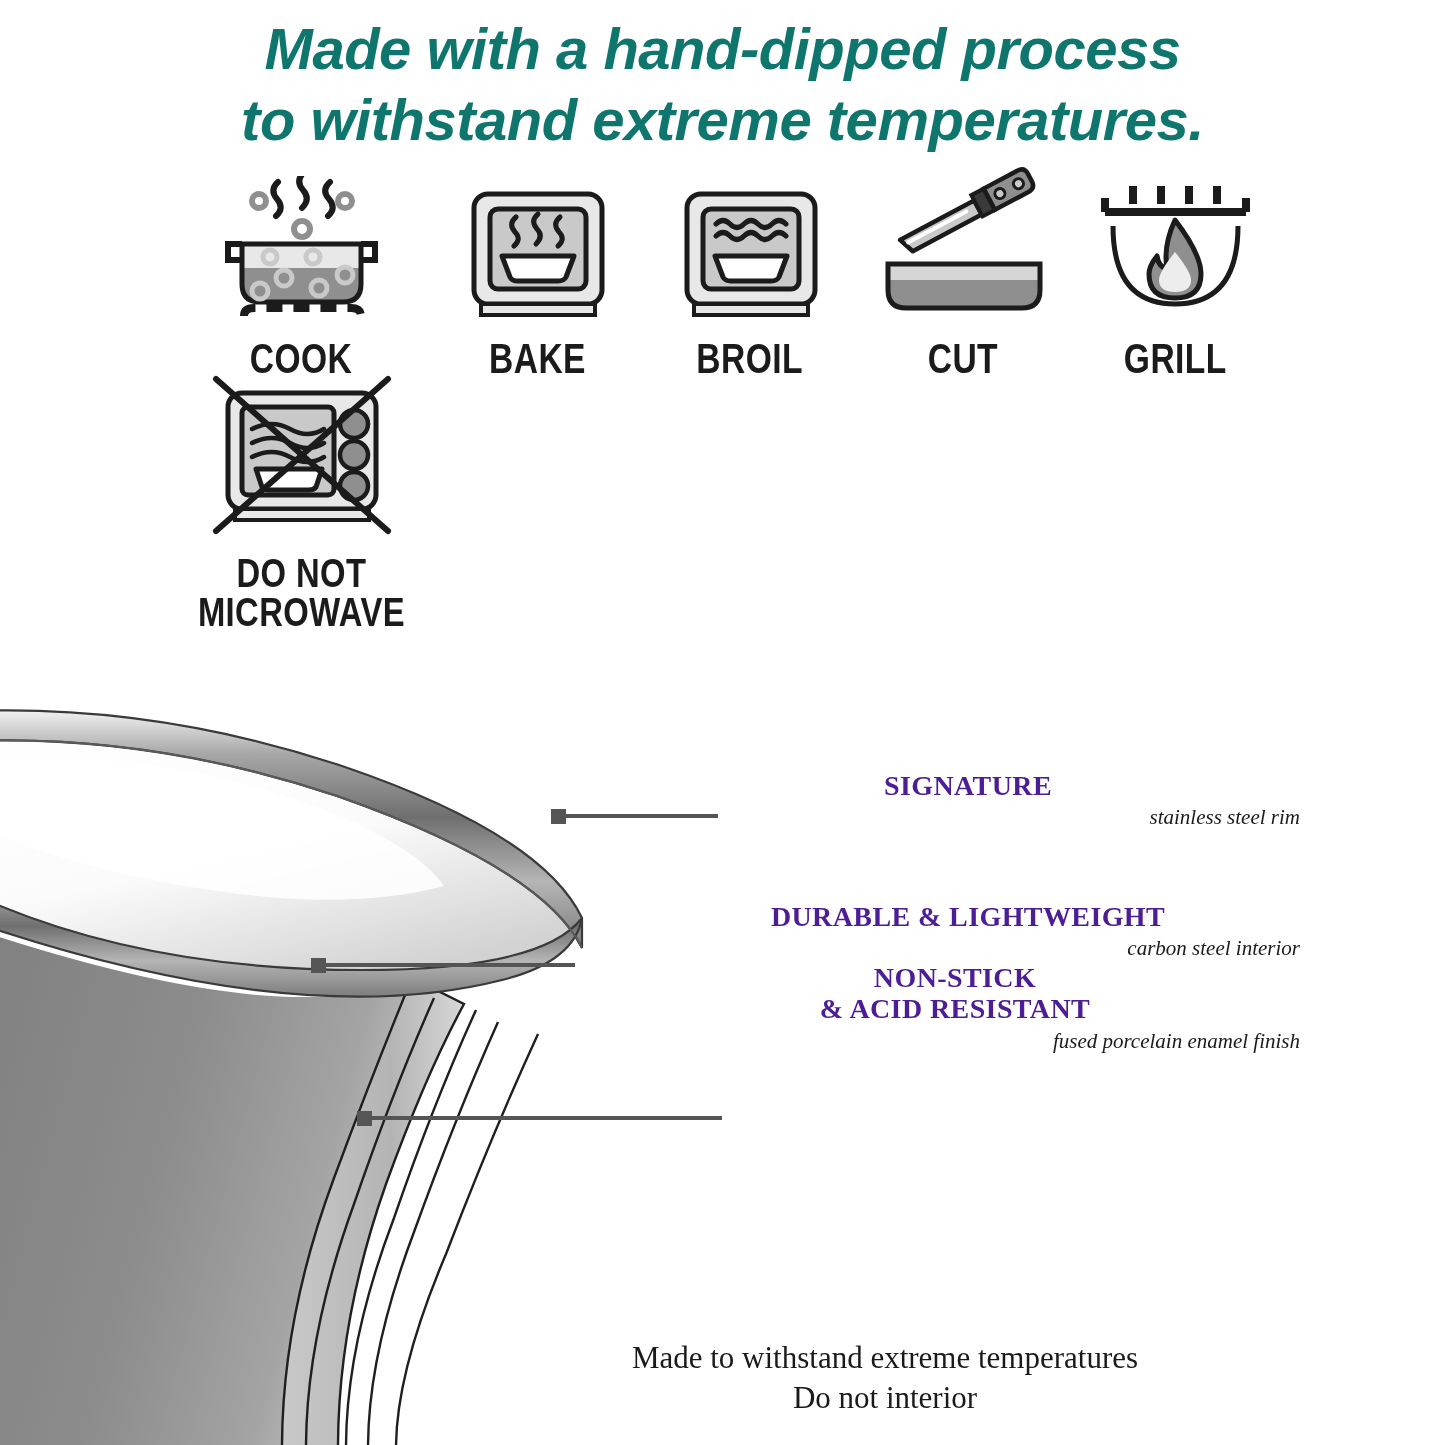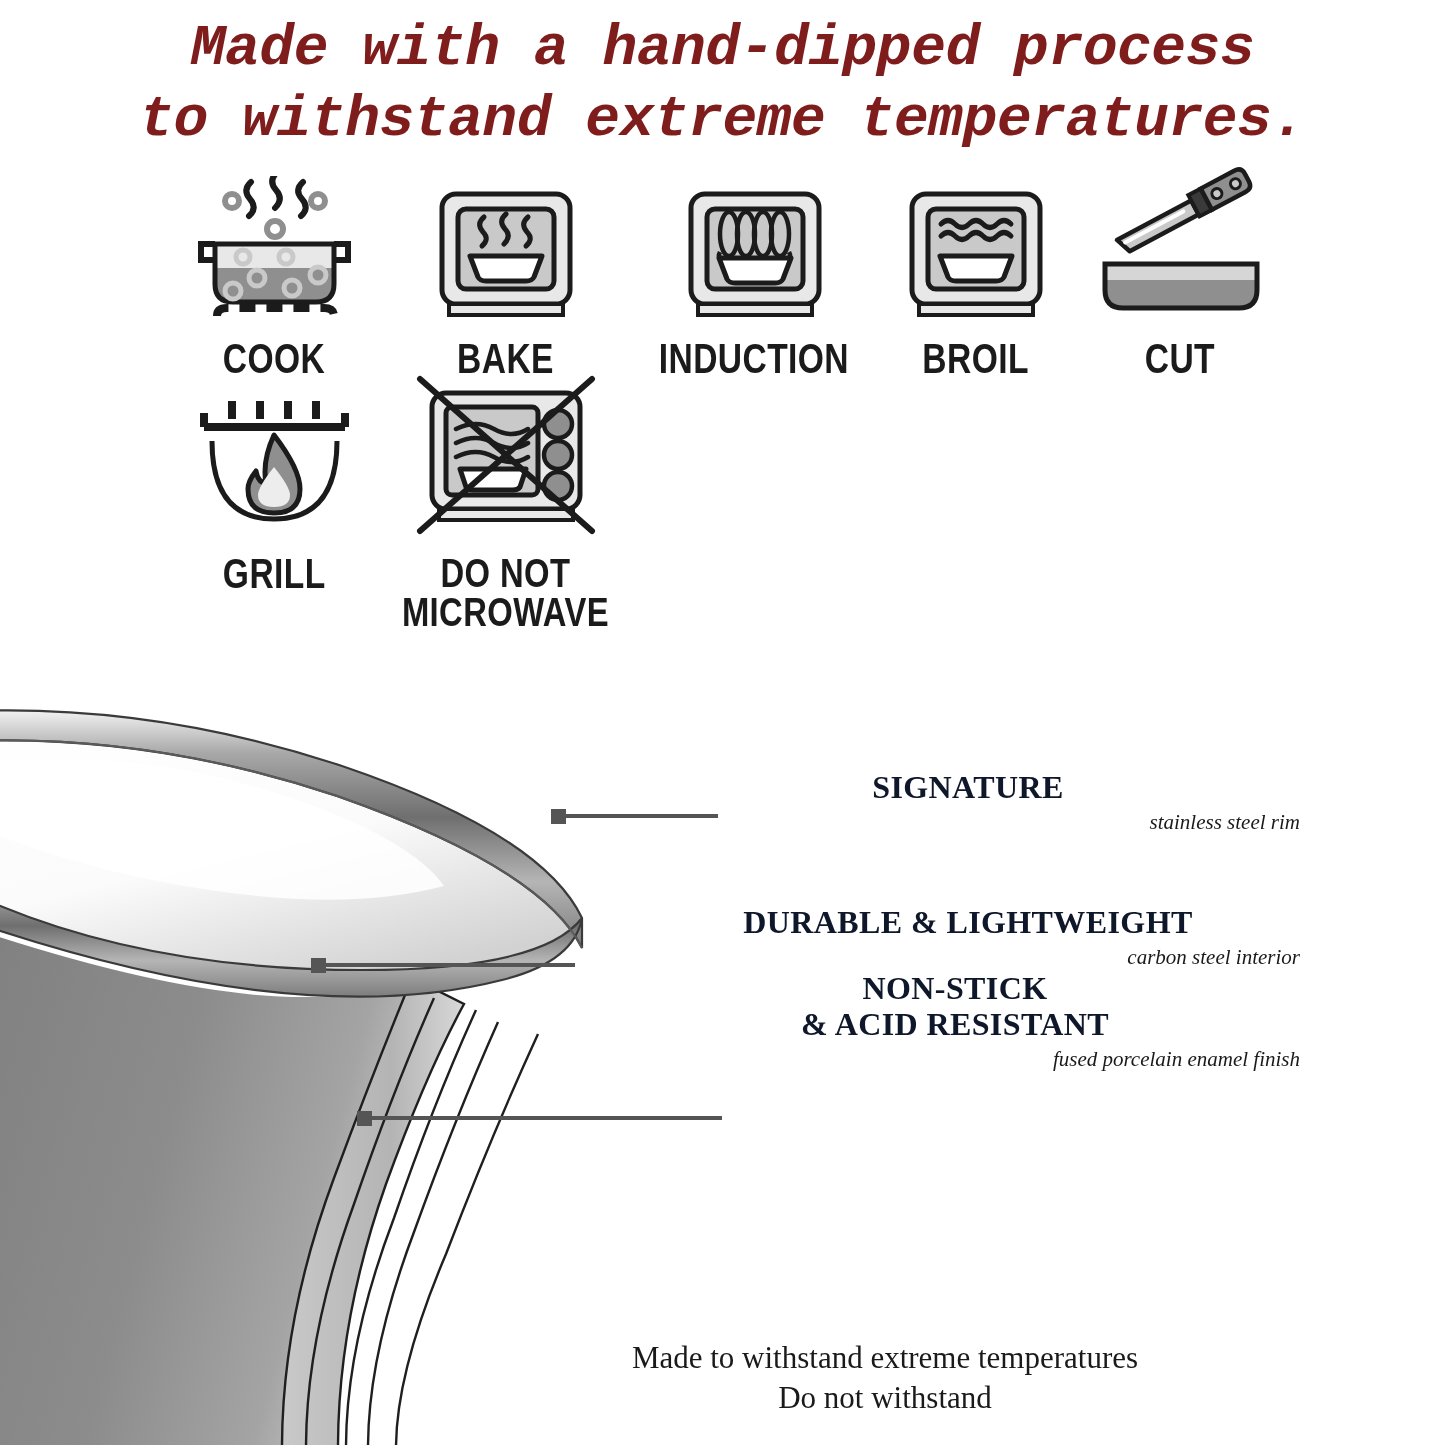--- a/index.html
+++ b/index.html
@@ -15,22 +15,22 @@
     font-family: "Liberation Serif", serif;
   }
 
   
   .headline {
     position: absolute;
     top: 14px;
     left: 0;
     width: 1445px;
     text-align: center;
-    color: #7f1d1d;
-    font-family: Liberation Mono, monospace;
+    color: #0f766e;
+    font-family: Liberation Sans, sans-serif;
     font-style: italic;
     font-weight: bold;
     font-size: 58px;
     line-height: 1.22;
     letter-spacing: -0.5px;
   }
   .headline .l2 { display: block; }
 
   
   .icon-grid {
@@ -80,23 +80,23 @@
   .callouts {
     position: absolute;
     left: 600px;
     top: 770px;
     width: 700px;
   }
   .callout { text-align: center; }
   .callout-title {
     font-family: "Liberation Serif", serif;
     font-weight: bold;
-    font-size: 32px;
+    font-size: 28px;
     line-height: 1.12;
-    color: #0f172a;
+    color: #4c1d95;
     letter-spacing: 0.4px;
   }
   .callout-sub {
     font-family: "Liberation Serif", serif;
     font-style: italic;
     font-size: 21px;
     line-height: 1.22;
     color: #1a1a1a;
     margin-top: 4px;
     text-align: right;
@@ -184,39 +184,20 @@
           <path d="M86 68 q8 -8 1 -15 q-7 -8 1 -15"></path>
           <path d="M108 70 q8 -7 1 -14 q-7 -8 1 -15"></path>
         </g>
         <path d="M52 80 L124 80 L116 101 Q114 105 108 105 L68 105 Q62 105 60 101 Z" fill="#ffffff" stroke="#1b1b1b" stroke-width="5" stroke-linejoin="round"></path>
         <rect x="31" y="128" width="114" height="11" fill="#e8e8e8" stroke="#1b1b1b" stroke-width="4"></rect>
       </svg>
     </div>
     <div class="icon-label">BAKE</div>
   </div>
 
-  <div class="icon-cell">
-    <div class="icon-art">
-      <svg width="175" height="155" viewBox="0 0 175 155">
-        <rect x="24" y="18" width="128" height="110" rx="14" fill="#e8e8e8" stroke="#1b1b1b" stroke-width="5"></rect>
-        <rect x="40" y="33" width="96" height="80" rx="8" fill="#c9c9c9" stroke="#1b1b1b" stroke-width="5"></rect>
-
-        <g fill="none" stroke="#1b1b1b" stroke-width="4.5">
-          <ellipse cx="62" cy="58" rx="9" ry="22"></ellipse>
-          <ellipse cx="79" cy="58" rx="9" ry="22"></ellipse>
-          <ellipse cx="96" cy="58" rx="9" ry="22"></ellipse>
-          <ellipse cx="113" cy="58" rx="9" ry="22"></ellipse>
-          <path d="M53 76 q-3 6 2 6 M122 76 q3 6 -2 6"></path>
-        </g>
-        <path d="M52 82 L124 82 L116 103 Q114 107 108 107 L68 107 Q62 107 60 103 Z" fill="#ffffff" stroke="#1b1b1b" stroke-width="5" stroke-linejoin="round"></path>
-        <rect x="31" y="128" width="114" height="11" fill="#e8e8e8" stroke="#1b1b1b" stroke-width="4"></rect>
-      </svg>
-    </div>
-    <div class="icon-label">INDUCTION</div>
-  </div>
 
   <div class="icon-cell">
     <div class="icon-art">
       <svg width="175" height="155" viewBox="0 0 175 155">
         <rect x="24" y="18" width="128" height="110" rx="14" fill="#e8e8e8" stroke="#1b1b1b" stroke-width="5"></rect>
         <rect x="40" y="33" width="96" height="80" rx="8" fill="#c9c9c9" stroke="#1b1b1b" stroke-width="5"></rect>
         <g fill="none" stroke="#1b1b1b" stroke-width="5" stroke-linecap="round">
           <path d="M53 48 q7 -7 14 0 t14 0 t14 0 t14 0 t14 0"></path>
           <path d="M53 60 q7 -7 14 0 t14 0 t14 0 t14 0 t14 0"></path>
         </g>
@@ -402,14 +383,14 @@
     </div>
     <div class="callout-sub">
       <span>fused porcelain enamel finish</span><br>
     </div>
   </div>
 
 </div>
 
 <div class="footer-note">
   <span>Made to withstand extreme temperatures</span><br>
-  <span>Do not withstand</span>
+  <span>Do not interior</span>
 </div>
 
 </body></html>

